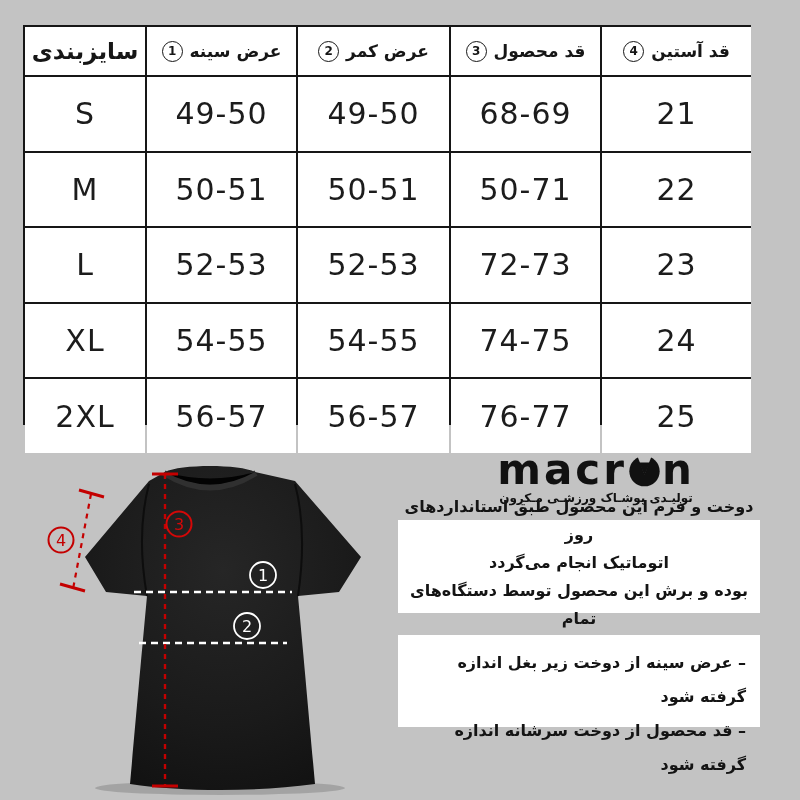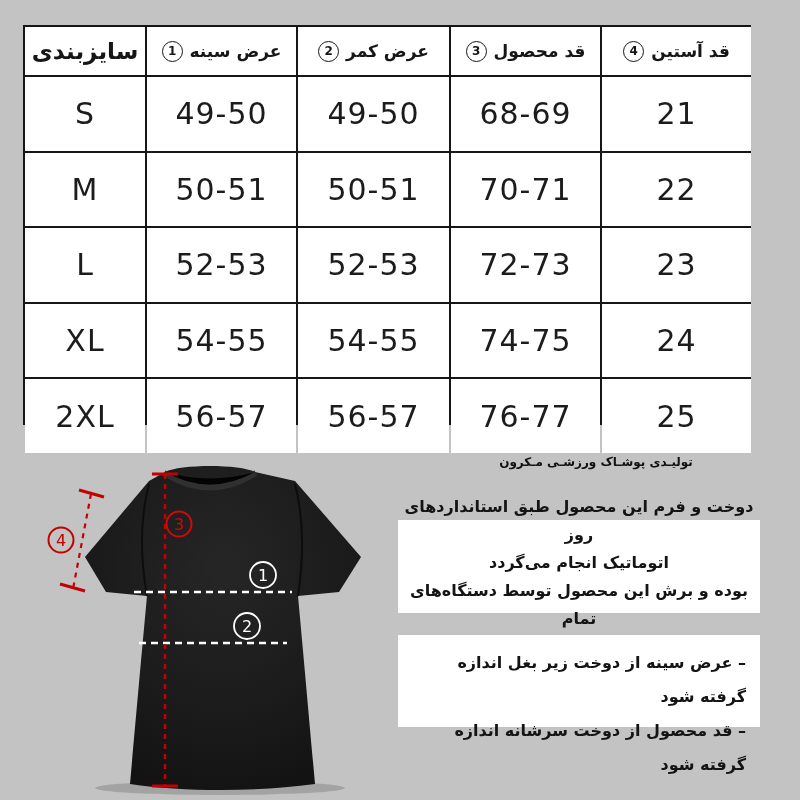--- a/index.html
+++ b/index.html
@@ -101,21 +101,21 @@
 
     <div class="cell vcell">S</div>
     <div class="cell vcell">49-50</div>
     <div class="cell vcell">49-50</div>
     <div class="cell vcell">68-69</div>
     <div class="cell vcell">21</div>
 
     <div class="cell vcell">M</div>
     <div class="cell vcell">50-51</div>
     <div class="cell vcell">50-51</div>
-    <div class="cell vcell">70-71</div>
+    <div class="cell vcell">50-71</div>
     <div class="cell vcell">22</div>
 
     <div class="cell vcell">L</div>
     <div class="cell vcell">52-53</div>
     <div class="cell vcell">52-53</div>
     <div class="cell vcell">72-73</div>
     <div class="cell vcell">23</div>
 
     <div class="cell vcell">XL</div>
     <div class="cell vcell">54-55</div>
@@ -186,20 +186,29 @@
       <line x1="49" y1="30" x2="74" y2="37" stroke="#c40000" stroke-width="3"></line>
       <line x1="30" y1="124" x2="55" y2="131" stroke="#c40000" stroke-width="3"></line>
       <g>
         <circle cx="31" cy="80" r="12.5" fill="none" stroke="#c40000" stroke-width="2"></circle>
         <text x="31" y="86" text-anchor="middle" font-size="16" fill="#c40000" font-family="DejaVu Sans, sans-serif">4</text>
       </g>
     </svg>
   </div>
 
   <div class="brand">
+    <div class="wordmark">
+      <span>macr</span>
+      <svg class="o-icon" viewBox="0 0 100 100" xmlns="http://www.w3.org/2000/svg">
+        <circle cx="50" cy="52" r="46" fill="#111"></circle>
+        <polygon points="26,0 74,0 50,62" fill="#c3c3c3"></polygon>
+        <polygon points="33,26 67,26 50,64" fill="#111"></polygon>
+      </svg>
+      <span>n</span>
+    </div>
     <div class="tagline">تولیـدی پوشـاک ورزشـی مـکرون</div>
   </div>
 
   <div class="note-box production">
     <div>دوخت و فرم این محصول طبق استانداردهای روز</div>
     <div>اتوماتیک انجام می‌گردد</div>
     <div>بوده و برش این محصول توسط دستگاه‌های تمام</div>
   </div>
 
   <div class="note-box measure">

